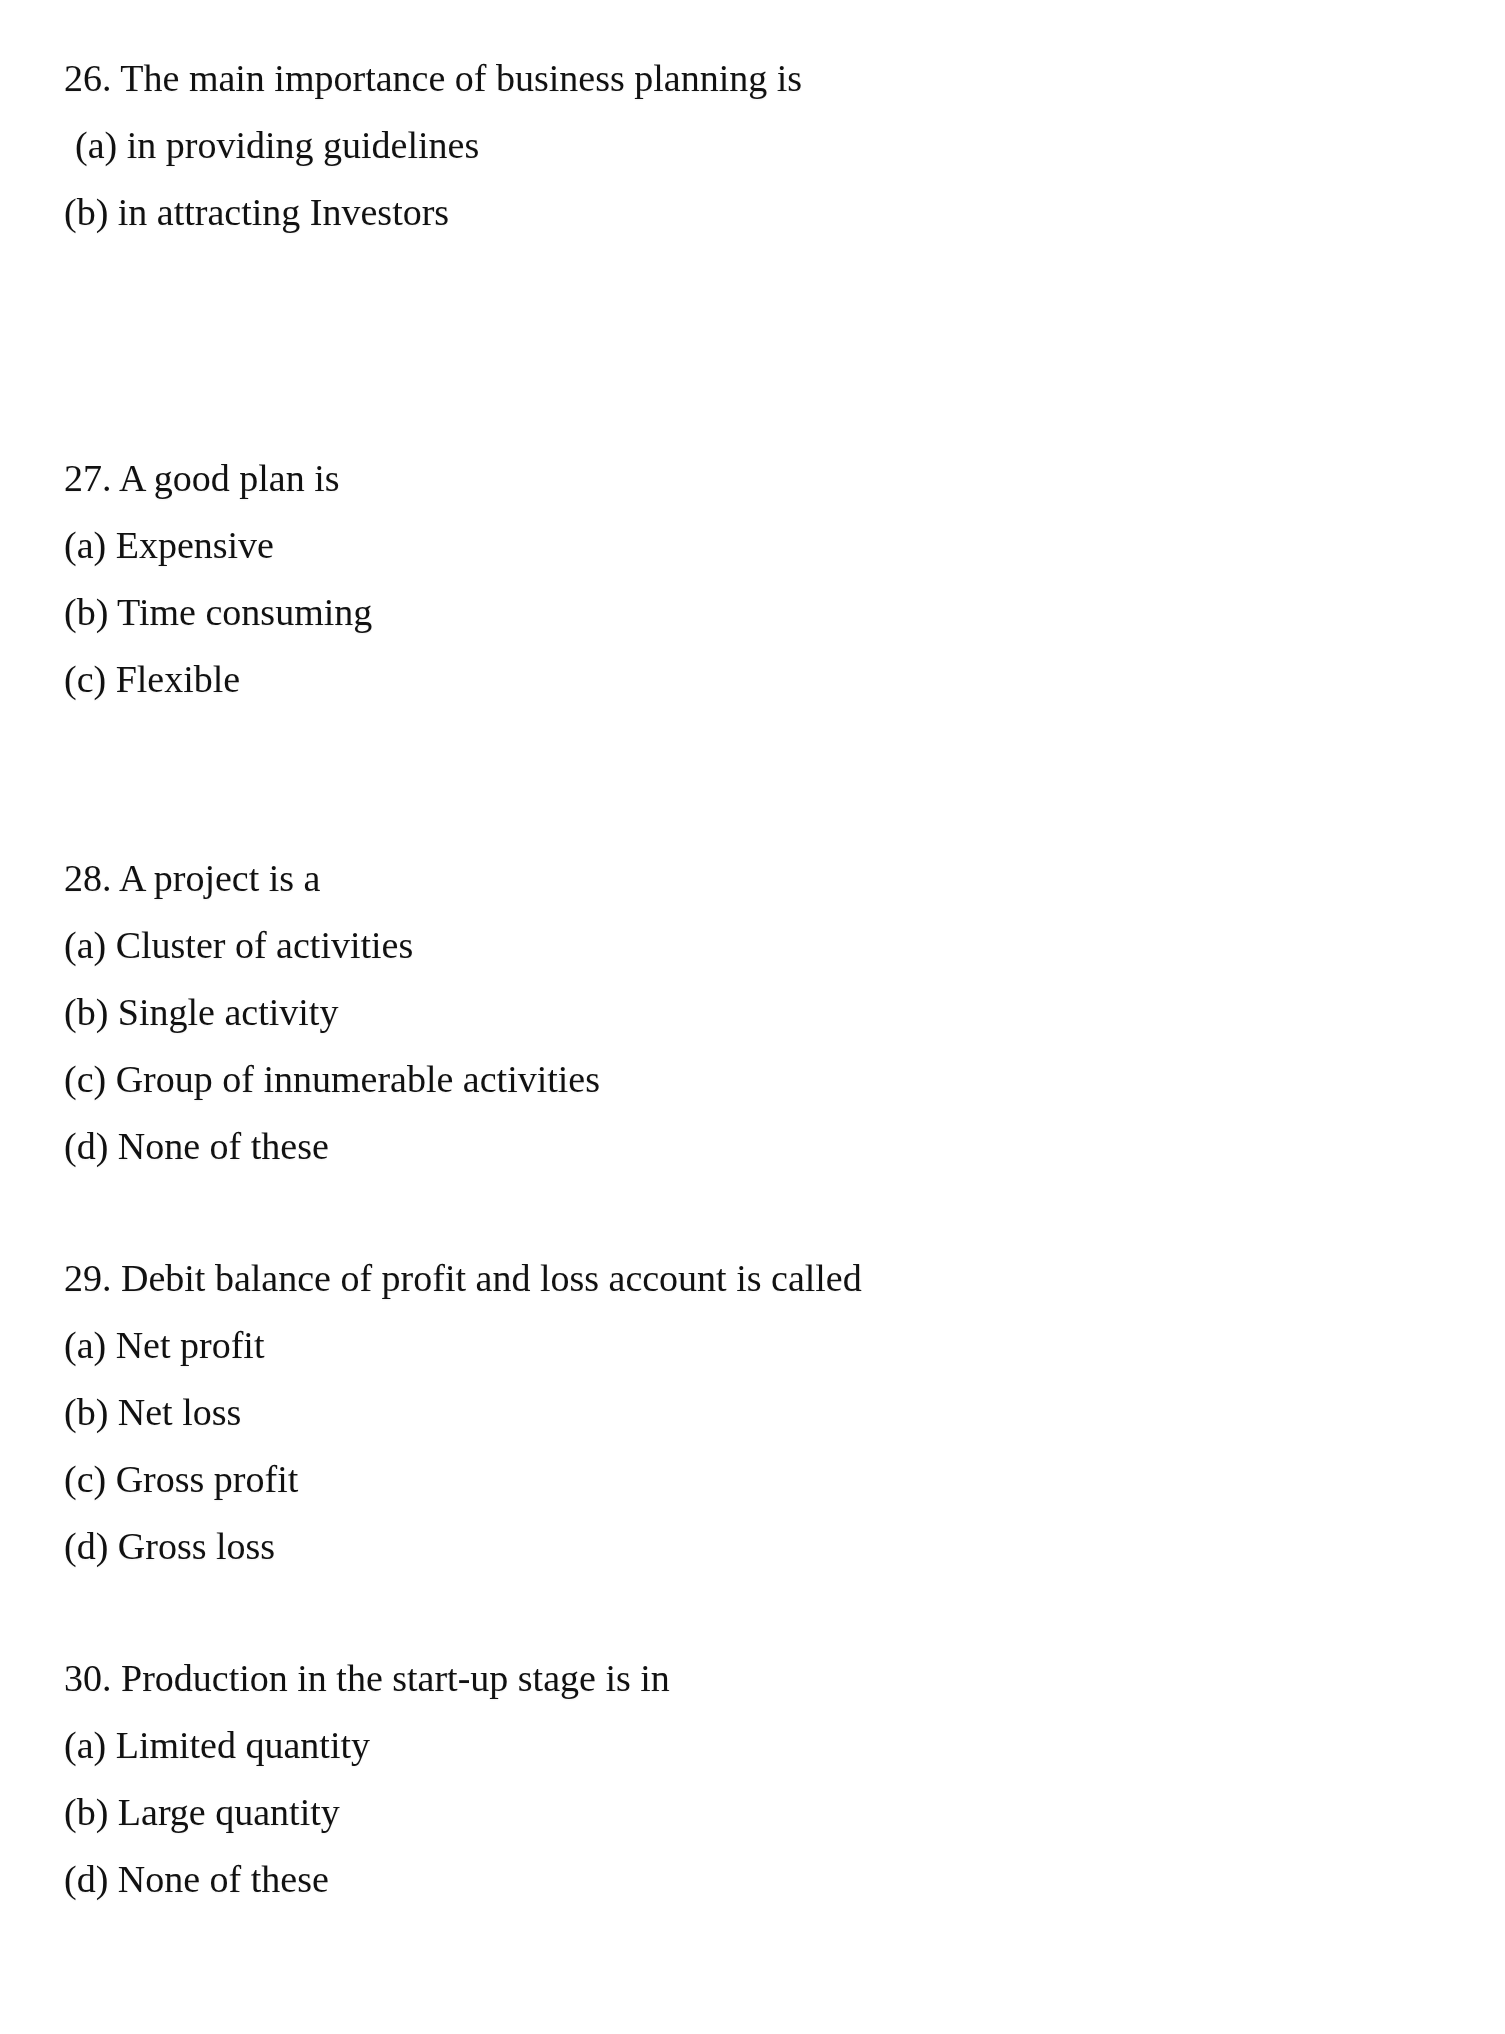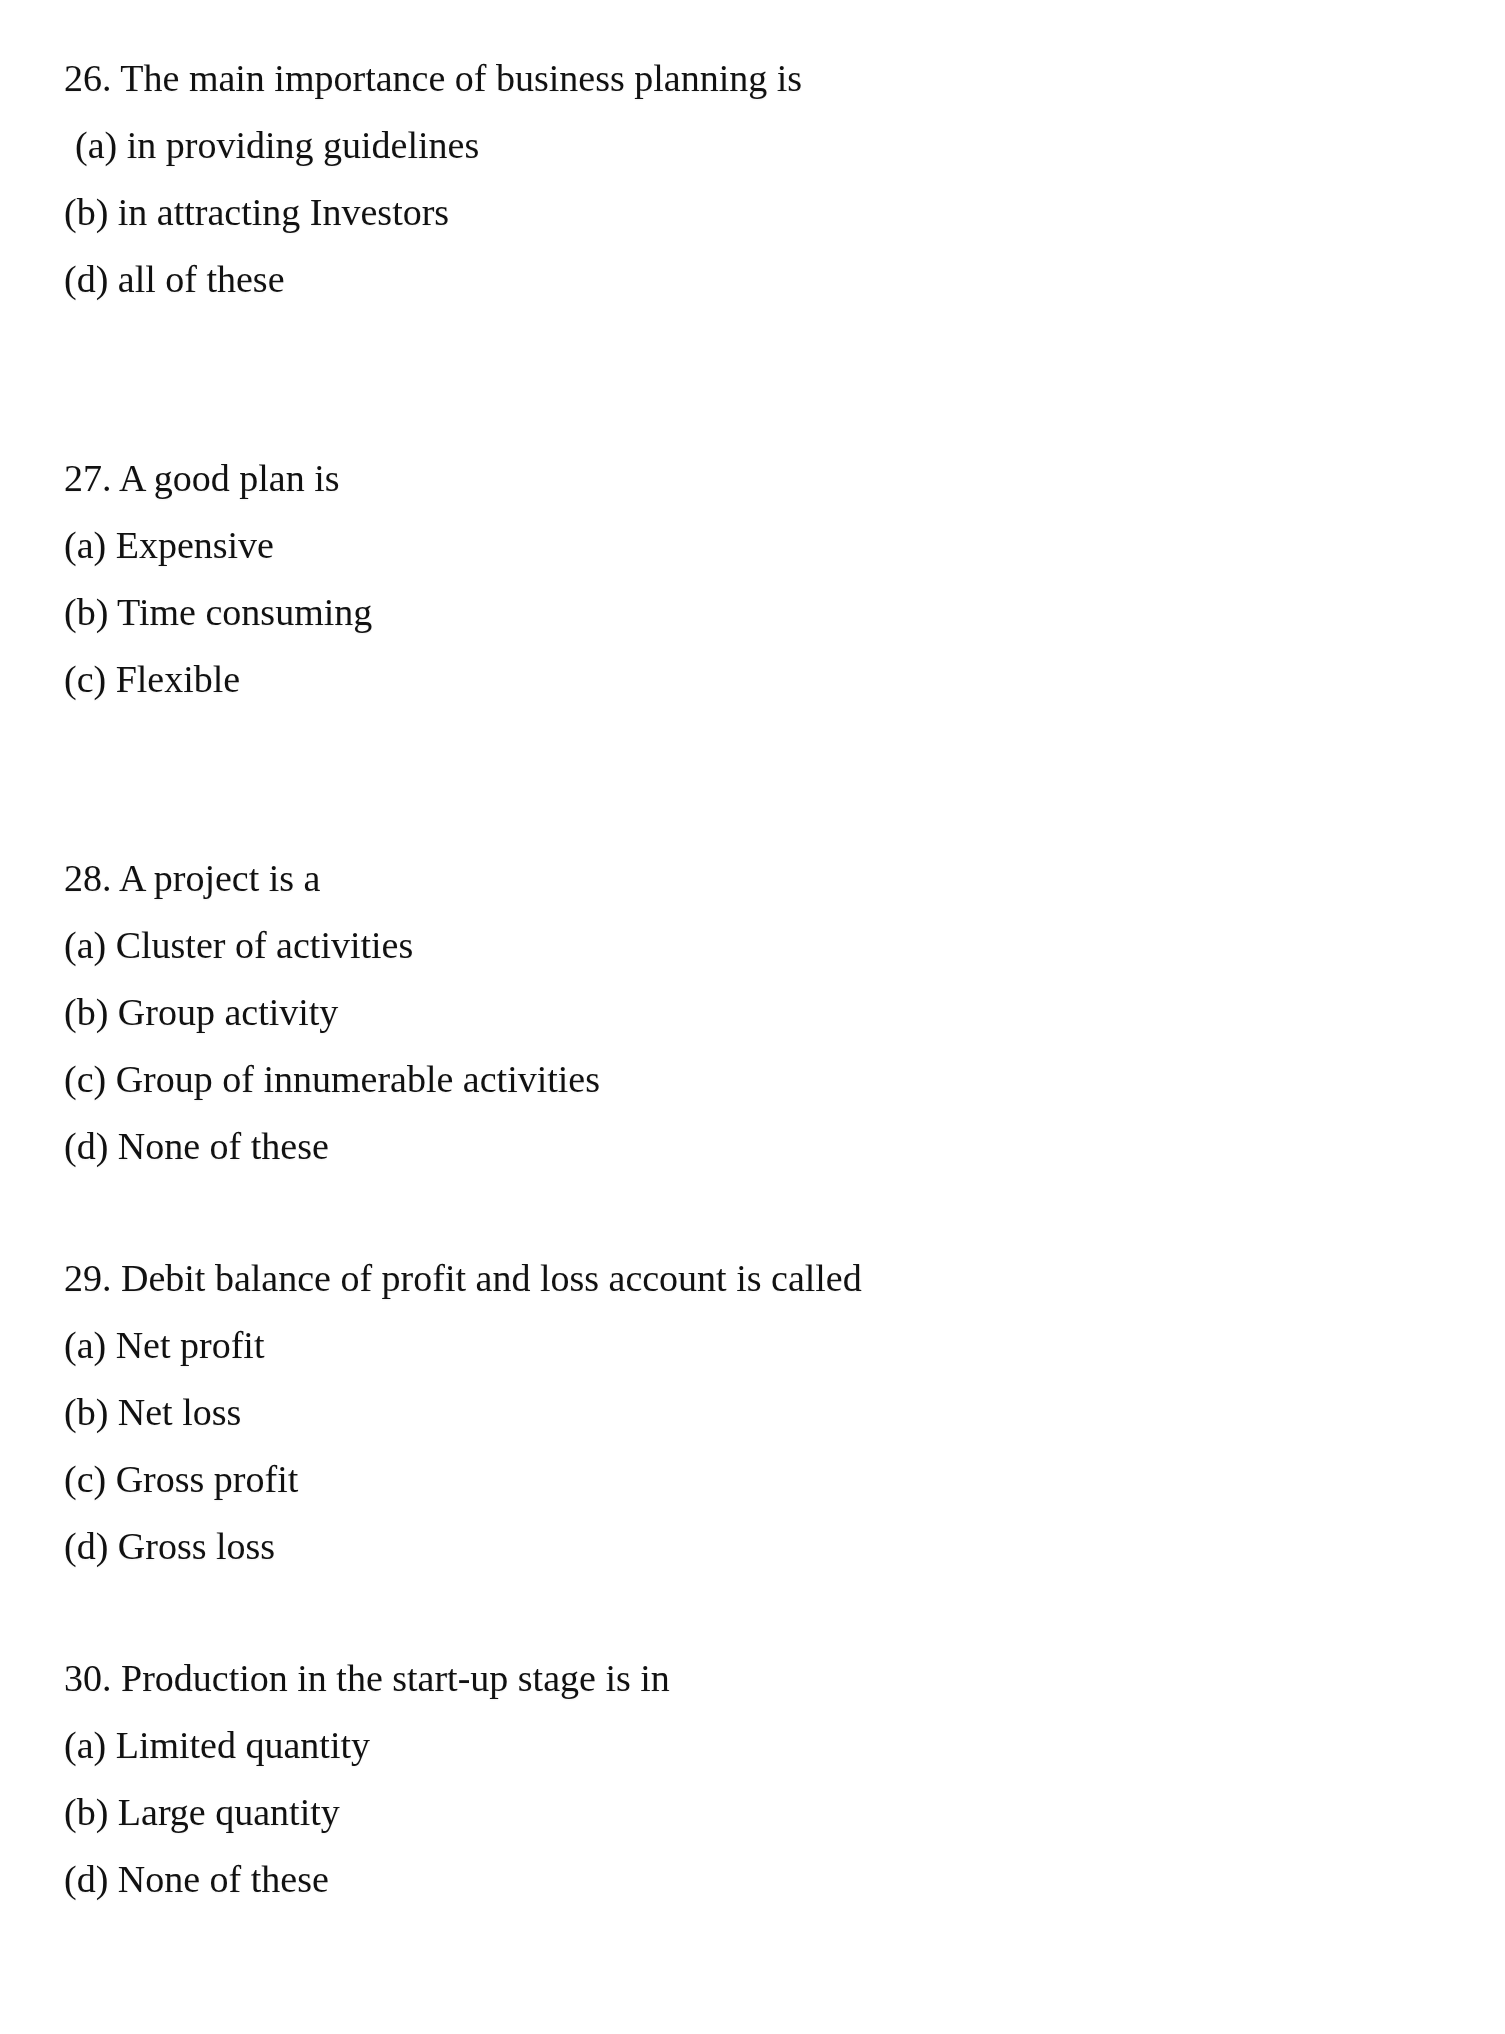--- a/index.html
+++ b/index.html
@@ -43,34 +43,33 @@
 </style>
 </head>
 <body>
 
 <div class="page">
 
   <div class="question q26">
     <div class="line">26. The main importance of business planning is</div>
     <div class="line indent">(a) in providing guidelines</div>
     <div class="line">(b) in attracting Investors</div>
-    <div class="line">(d) all of these</div>
   </div>
 
   <div class="question q27">
     <div class="line">27. A good plan is</div>
     <div class="line">(a) Expensive</div>
     <div class="line">(b) Time consuming</div>
     <div class="line">(c) Flexible</div>
   </div>
 
   <div class="question q28">
     <div class="line">28. A project is a</div>
     <div class="line">(a) Cluster of activities</div>
-    <div class="line">(b) Group activity</div>
+    <div class="line">(b) Single activity</div>
     <div class="line">(c) Group of innumerable activities</div>
     <div class="line">(d) None of these</div>
   </div>
 
   <div class="question q29">
     <div class="line">29. Debit balance of profit and loss account is called</div>
     <div class="line">(a) Net profit</div>
     <div class="line">(b) Net loss</div>
     <div class="line">(c) Gross profit</div>
     <div class="line">(d) Gross loss</div>

